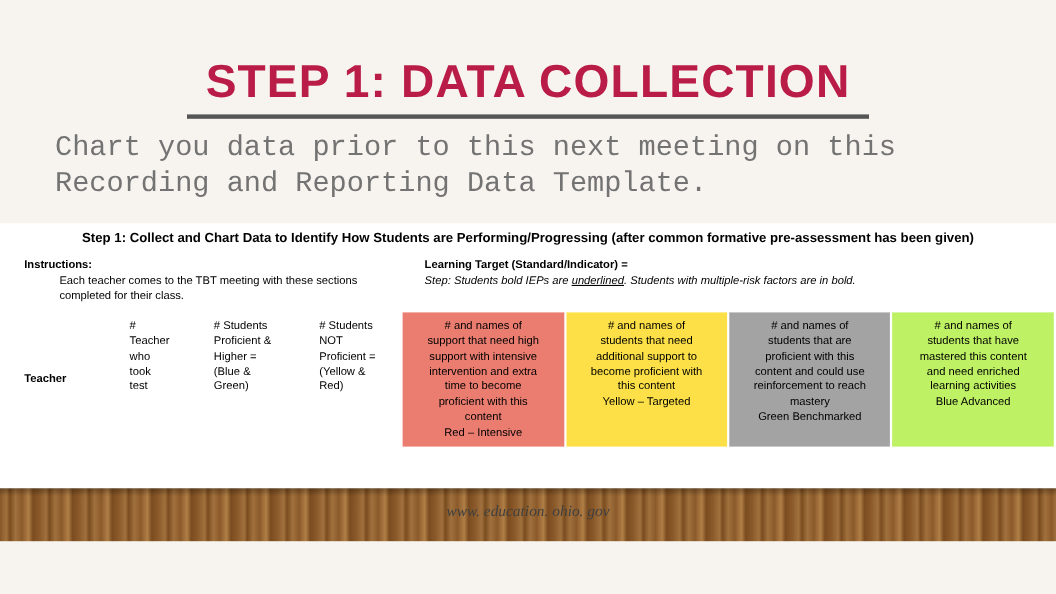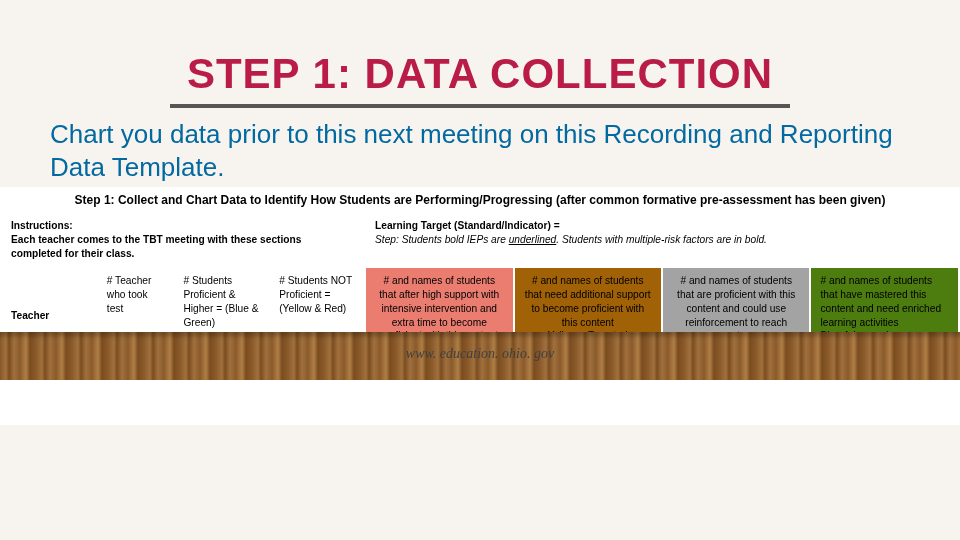--- a/index.html
+++ b/index.html
@@ -9,45 +9,45 @@
     height: 540px;
     background: #f7f4ef;
     font-family: Georgia, "Times New Roman", serif;
     position: relative;
     overflow: hidden;
   }
 
   .slide {
     position: relative;
     width: 960px;
-    height: 380px;
+    height: 492px;
     padding-top: 50px;
   }
 
   .title {
     font-family: "Arial Black", Arial, sans-serif;
     color: #b91c47;
     font-size: 42px;
     font-weight: 900;
     letter-spacing: 1px;
     text-align: center;
     margin: 0 0 6px 0;
   }
   .title-underline {
     width: 620px;
     height: 4px;
     background: #555;
     margin: 0 auto 10px auto;
   }
 
   .subtitle {
-    font-family: Liberation Sans, sans-serif;
+    font-family: Liberation Mono, monospace;
     font-size: 26px;
-    color: #0369a1;
-    padding: 0 50px 4px 50px;
+    color: #737373;
+    padding: 0 50px 20px 50px;
     line-height: 1.25;
   }
 
   .template {
     background: #fff;
     margin: 0 0 0 0;
     font-family: Arial, sans-serif;
     color: #000;
     font-size: 11.5px;
   }
@@ -60,39 +60,39 @@
   }
 
   .template table {
     width: 100%;
     border-collapse: collapse;
     table-layout: fixed;
   }
   .template td, .template th {
     border: 2px solid #fff;
     vertical-align: top;
-    padding: 6px 9px;
+    padding: 6px 20px;
     font-size: 10.2px;
     line-height: 1.35;
   }
 
   .instructions-cell { font-weight: bold; }
   .learning-target-label { font-weight: bold; }
   .note-text { font-style: italic; }
   .underlined { text-decoration: underline; margin-top: 32px; }
   .bolded { font-weight: normal; }
 
   .teacher-cell { font-weight: bold; }
 
   .white-cell { background: #fff; }
 
   .red-cell    { background: #eb7d70; text-align: center; }
-  .yellow-cell { background: #a16207; text-align: center; }
+  .yellow-cell { background: #fde047; text-align: center; }
   .green-cell  { background: #a3a3a3; text-align: center; }
-  .blue-cell   { background: #4d7c0f; text-align: left; }
+  .blue-cell   { background: #bef264; text-align: center; }
 
   .floor {
     position: absolute;
     left: 0; right: 0; bottom: 0;
     height: 48px;
     background:
       repeating-linear-gradient(90deg,
         #8b5a2b 0px, #a0713d 6px, #7a4c1f 9px, #a0713d 14px,
         #8b5a2b 20px, #b07f47 26px, #7a4c1f 30px, #8b5a2b 36px);
     box-shadow: inset 0 6px 4px -2px rgba(0,0,0,0.25);
@@ -130,36 +130,36 @@
         <col style="width:15.5%">
         <col style="width:15.5%">
         <col style="width:15.5%">
         <col style="width:15.5%">
       </colgroup>
 
       <tbody>
           <tr>
         <td class="white-cell instructions-cell" colspan="4" rowspan="1">
           <div>Instructions:</div>
-          <div style="font-weight:bold;">Each teacher comes to the TBT meeting with these sections completed for their class.</div>
+          <div style="font-weight:normal;margin-left:32px;">Each teacher comes to the TBT meeting with these sections completed for their class.</div>
         </td>
         <td class="white-cell" colspan="4">
           <div class="learning-target-label">Learning Target (Standard/Indicator) =</div>
           <div class="note-text">
             <span>Step:</span><span> Students bold IEPs are </span><span class="underlined">underlined</span><span>. Students with multiple-risk factors are in </span><span class="bolded">bold</span><span>.</span>
           </div>
         </td>
       </tr>
 
       <tr>
         <td class="white-cell teacher-cell" style="vertical-align:middle;">Teacher</td>
         <td class="white-cell"># Teacher who took test</td>
         <td class="white-cell"># Students Proficient &amp; Higher = (Blue &amp; Green)</td>
         <td class="white-cell"># Students NOT Proficient = (Yellow &amp; Red)</td>
-        <td class="red-cell" style="white-space:pre-line;"># and names of students that after high support with intensive intervention and extra time to become proficient with this content
+        <td class="red-cell" style="white-space:pre-line;"># and names of support that need high support with intensive intervention and extra time to become proficient with this content
 Red – Intensive</td>
         <td class="yellow-cell" style="white-space:pre-line;"># and names of students that need additional support to become proficient with this content
 Yellow – Targeted</td>
         <td class="green-cell" style="white-space:pre-line;"># and names of students that are proficient with this content and could use reinforcement to reach mastery
 Green Benchmarked</td>
         <td class="blue-cell" style="white-space:pre-line;"># and names of students that have mastered this content and need enriched learning activities
 Blue Advanced</td>
       </tr>
 
       <tr style="height:60px;">

